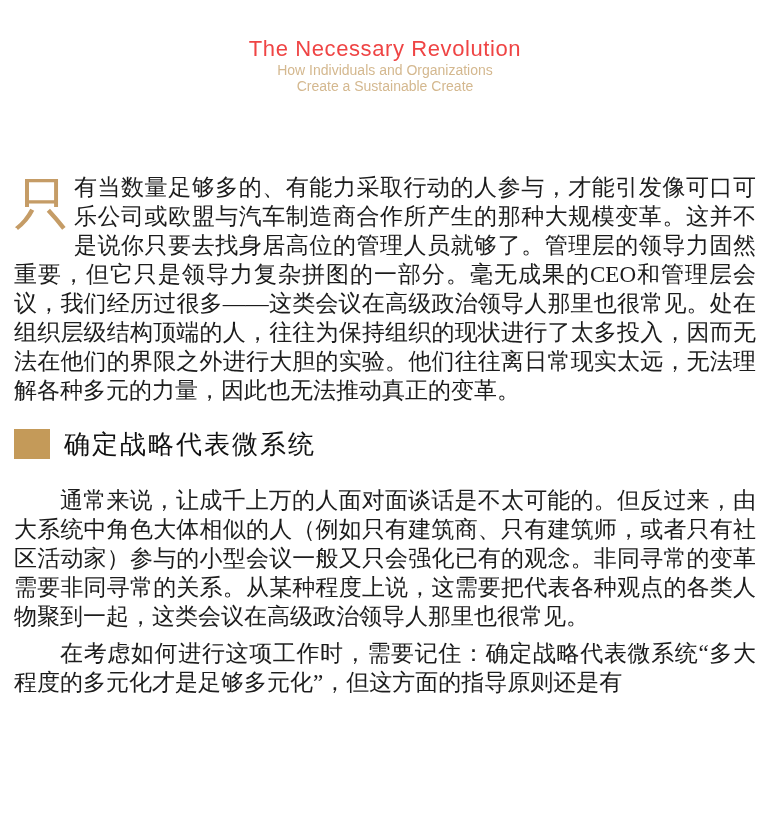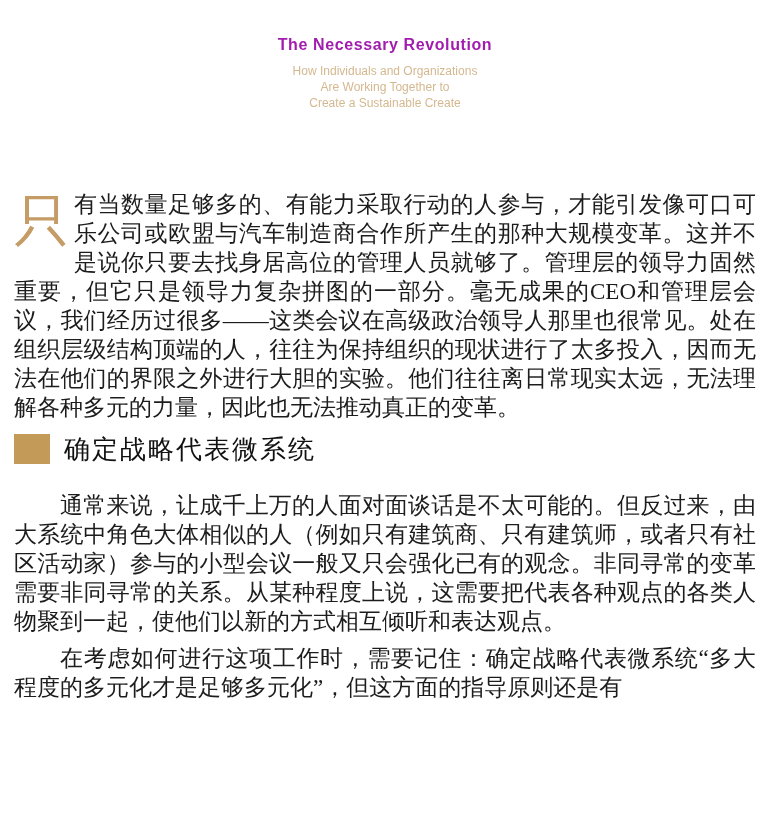--- a/index.html
+++ b/index.html
@@ -15,29 +15,28 @@
     height: 817px;
     background: #ffffff;
     font-family: "Liberation Serif", "DejaVu Serif", serif;
   }
   .header {
     padding-top: 36px;
     text-align: center;
   }
   .book-title {
     font-family: "Liberation Sans", "DejaVu Sans", sans-serif;
-    font-size: 16px;
-    font-weight: 700;
+    font-size: 22px;
+    font-weight: 400;
     letter-spacing: 0.6px;
-    color: #a21caf;
+    color: #ef4444;
   }
   .book-subtitle {
-    margin-top: 9px;
     font-family: "Liberation Sans", "DejaVu Sans", sans-serif;
-    font-size: 12px;
+    font-size: 14px;
     line-height: 16px;
     font-weight: 400;
     color: #d4b88f;
   }
   .content {
     margin-top: 79px;
     padding: 0 14px;
     font-size: 23px;
     line-height: 29px;
     color: #1c1c1c;
@@ -57,21 +56,21 @@
     display: block;
     font-size: 56px;
     line-height: 62px;
     color: #c59c66;
     font-family: "Liberation Serif", "DejaVu Serif", serif;
   }
   .section-heading {
     display: flex;
     align-items: center;
     gap: 14px;
-    margin: 12px 0 27px 0;
+    margin: 24px 0 27px 0;
   }
   .heading-square {
     width: 36px;
     height: 30px;
     background: #c49a59;
     flex: 0 0 auto;
   }
   .heading-text {
     font-size: 26px;
     letter-spacing: 2px;
@@ -81,39 +80,38 @@
 </style>
 </head>
 <body>
 
 <div class="page">
 
   <div class="header">
     <div class="book-title">The Necessary Revolution</div>
     <div class="book-subtitle">
       <div>How Individuals and Organizations</div>
-      <div>Are Working Together to</div>
       <div>Create a Sustainable Create</div>
     </div>
   </div>
 
   <div class="content">
 
     <p>
       <span class="dropcap-box">
         <span class="dropcap">只</span>
       </span>
       <span>有当数量足够多的、有能力采取行动的人参与，才能引发像可口可乐公司或欧盟与汽车制造商合作所产生的那种大规模变革。这并不是说你只要去找身居高位的管理人员就够了。管理层的领导力固然重要，但它只是领导力复杂拼图的一部分。毫无成果的CEO和管理层会议，我们经历过很多——这类会议在高级政治领导人那里也很常见。处在组织层级结构顶端的人，往往为保持组织的现状进行了太多投入，因而无法在他们的界限之外进行大胆的实验。他们往往离日常现实太远，无法理解各种多元的力量，因此也无法推动真正的变革。</span>
     </p>
 
 
     <div class="section-heading">
       <span class="heading-square"></span>
       <span class="heading-text">确定战略代表微系统</span>
     </div>
 
-    <p class="indent">通常来说，让成千上万的人面对面谈话是不太可能的。但反过来，由大系统中角色大体相似的人（例如只有建筑商、只有建筑师，或者只有社区活动家）参与的小型会议一般又只会强化已有的观念。非同寻常的变革需要非同寻常的关系。从某种程度上说，这需要把代表各种观点的各类人物聚到一起，使他们以新的方式相互倾听和表达观点。</p>
+    <p class="indent">通常来说，让成千上万的人面对面谈话是不太可能的。但反过来，由大系统中角色大体相似的人（例如只有建筑商、只有建筑师，或者只有社区活动家）参与的小型会议一般又只会强化已有的观念。非同寻常的变革需要非同寻常的关系。从某种程度上说，这需要把代表各种观点的各类人物聚到一起，这类会议在高级政治领导人那里也很常见。</p>
 
     <p class="indent">在考虑如何进行这项工作时，需要记住：确定战略代表微系统“多大程度的多元化才是足够多元化”，但这方面的指导原则还是有</p>
 
   </div>
 
 </div>
 
 </body></html>

